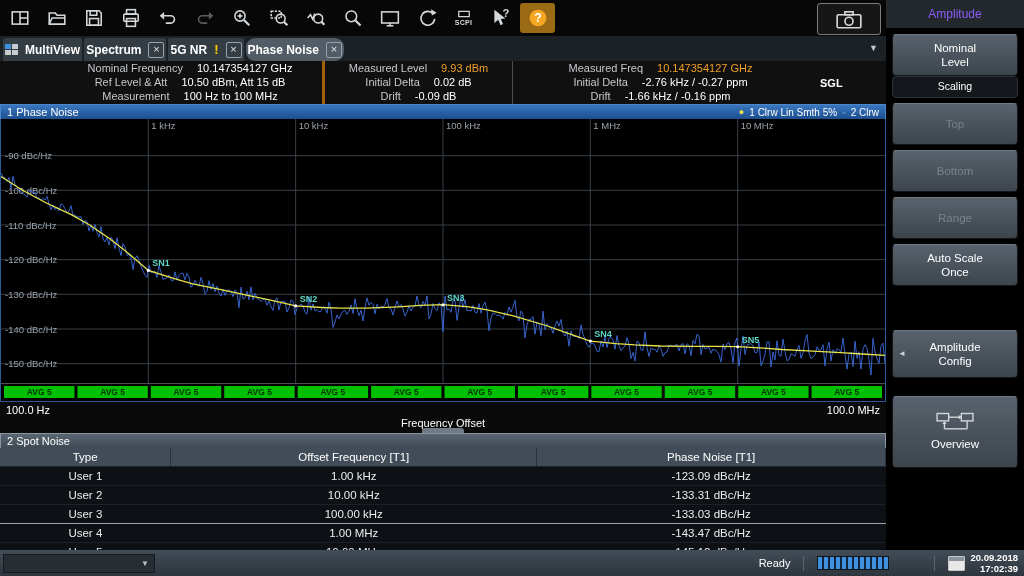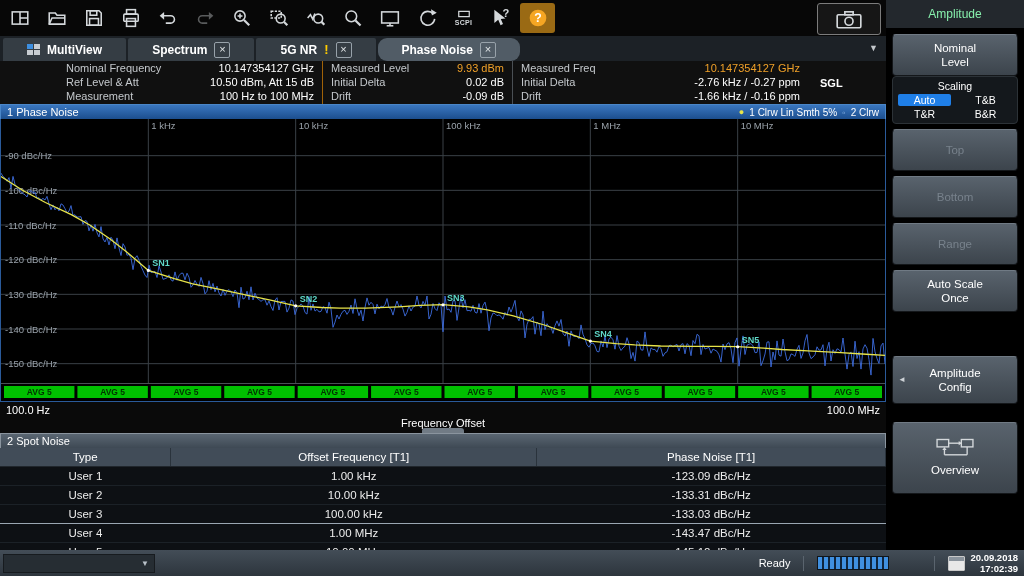--- a/index.html
+++ b/index.html
@@ -10,35 +10,35 @@
   .toolbar{height:36px;background:#070707;display:flex;align-items:center;gap:2px;padding-left:2px;position:relative;}
   .tbtn{width:35px;height:30px;display:flex;flex-direction:column;align-items:center;justify-content:center;border-radius:3px;cursor:default;}
   .tbtn svg{width:20px;height:20px;stroke:#d4d8db;fill:none;stroke-width:1.4;}
   .tbtn.disabled{opacity:.4;}
   .tbtn.help-btn{background:#9a6a14;}
   .scpi-txt{font-size:7px;font-weight:bold;color:#d4d8db;letter-spacing:.3px;margin-top:1px;}
   .camera-btn{position:absolute;right:5px;top:3px;width:62px;height:30px;border:1px solid #7c7c7c;border-radius:3px;background:#161616;display:flex;align-items:center;justify-content:center;}
   .camera-btn svg{stroke:#d4d8db;fill:none;stroke-width:1.4;}
   
   .tabbar{height:25px;background:#1c2126;display:flex;align-items:flex-end;padding-left:3px;position:relative;}
-  .tab{height:23px;display:flex;align-items:center;gap:7px;padding:0 24px;background:#353d44;color:#fff;font-size:12px;font-weight:bold;margin-right:2px;border-radius:2px 2px 0 0;}
+  .tab{height:23px;display:flex;align-items:center;gap:7px;padding:0 2px;background:#353d44;color:#fff;font-size:12px;font-weight:bold;margin-right:2px;border-radius:2px 2px 0 0;}
   .tab.active{background:#515c66;border-radius:9px;}
   .tab .close{width:14px;height:14px;border:1px solid #98a2aa;border-radius:2px;display:flex;align-items:center;justify-content:center;font-size:11px;font-weight:normal;color:#e4e8ea;line-height:1;}
   .warn{color:#ffcc00;font-weight:bold;font-size:13px;}
   .mv-icon{display:inline-grid;grid-template-columns:6px 6px;grid-auto-rows:5px;gap:1px;}
   .mv-icon i{background:#c8cdd2;}
   .mv-icon i:first-child{background:#3d8fe0;}
   .tab-dd{position:absolute;right:8px;top:7px;color:#c4c8cc;font-size:9px;}
   
   .infobar{height:43px;background:#101010;display:flex;font-size:11px;padding-left:58px;box-sizing:border-box;}
   .info-col{display:flex;flex-direction:column;justify-content:center;gap:1px;padding:2px 8px;box-sizing:border-box;}
   .info-col.c1{width:264px;}
-  .info-col.c2{width:190px;border-left:1px solid #a16207;}
+  .info-col.c2{width:190px;border-left:3px solid #a16207;}
   .info-col.c3{width:296px;border-left:1px solid #4a4f54;}
-  .irow{display:flex;justify-content:space-between;gap:14px;line-height:13px;}
+  .irow{display:flex;justify-content:center;gap:14px;line-height:13px;}
   .ilabel{color:#c4c8cc;white-space:nowrap;}
   .ivalue{color:#fff;white-space:nowrap;text-align:right;}
   .ivalue.orange{color:#f0a028;}
   .sgl{align-self:center;padding:0 12px;font-weight:bold;font-size:11px;}
   
   .win1-header{height:15px;background:linear-gradient(#3a77c0,#1c4e8e);border:1px solid #4a86c8;border-bottom:none;display:flex;align-items:center;justify-content:space-between;padding:0 6px;font-size:11px;box-sizing:border-box;}
   .legend{display:flex;gap:5px;align-items:center;font-size:10px;color:#fff;}
   .dot1{color:#e8e44a;font-size:9px;}
   .dot2{color:#8fb8e8;font-size:10px;}
   .plot-wrap{height:283px;border:1px solid #2a5a9a;border-top:none;background:#000;box-sizing:border-box;}
@@ -50,21 +50,21 @@
   
   .win2-header{height:15px;background:linear-gradient(#5a6672,#3e4954);border:1px solid #8a949e;border-bottom:none;display:flex;align-items:center;padding:0 6px;font-size:11px;box-sizing:border-box;}
   table.spot{width:100%;border-collapse:collapse;font-size:11.5px;table-layout:fixed;}
   table.spot th{background:#414c58;color:#fff;font-weight:normal;height:16px;border-right:1px solid #2a333c;border-bottom:1px solid #20262c;}
   table.spot th:nth-child(1){width:19%;}
   table.spot th:nth-child(2){width:41%;}
   table.spot td{background:#0d1014;color:#ececec;height:16px;text-align:center;border-bottom:1px solid #1b2127;}
   table.spot tr.sep td{border-bottom:1px solid #9aa6b2;}
   
   .sidebar{position:absolute;left:886px;top:0;width:138px;height:550px;background:#000;}
-  .sb-title{height:28px;display:flex;align-items:center;justify-content:center;font-size:12px;color:#86efac;background:#23282d;}
+  .sb-title{height:28px;display:flex;align-items:center;justify-content:center;font-size:12px;color:#8b5cf6;background:#23282d;}
   .softkey{width:126px;margin:0 auto;height:42px;background:linear-gradient(#59636d,#3c444c);border:1px solid #14171a;border-top-color:#707a84;border-radius:4px;color:#fff;font-size:11.5px;display:flex;align-items:center;justify-content:center;text-align:center;box-sizing:border-box;line-height:1.25;position:relative;}
   .softkey.disabled{color:#78828c;}
   .softkey .lbl{display:block;}
   .w55{max-width:55px;}
   .w70{max-width:72px;}
   .g1{margin-top:6px;}
   .g2{margin-top:50px;}
   .g3{margin-top:5px;}
   .g4{margin-top:44px;}
   .g5{margin-top:18px;}
@@ -398,26 +398,20 @@
     </table>
   </div>
 
   <div class="sidebar">
     <div class="sb-title">Amplitude</div>
     <div class="softkey g1">
         <span class="lbl w55">Nominal Level</span>
       </div>
     <div class="scaling-panel g2">
       <div class="scaling-title">Scaling</div>
-      <div class="scaling-grid">
-        <span class="scale-opt selected">Auto</span>
-        <span class="scale-opt">T&amp;B</span>
-        <span class="scale-opt">T&amp;R</span>
-        <span class="scale-opt">B&amp;R</span>
-      </div>
     </div>
     <div class="softkey disabled g3">
         <span class="lbl">Top</span>
       </div>
     <div class="softkey disabled g3">
         <span class="lbl">Bottom</span>
       </div>
     <div class="softkey disabled g3">
         <span class="lbl">Range</span>
       </div>

